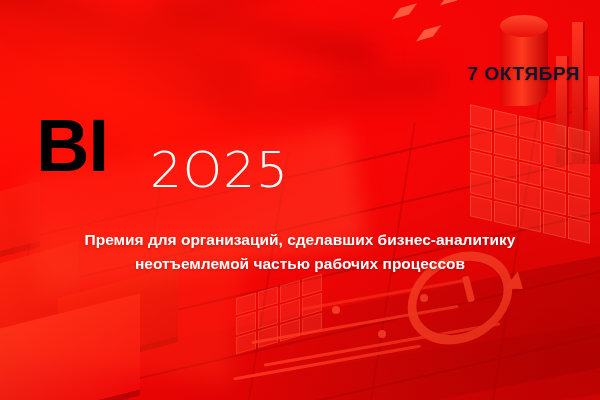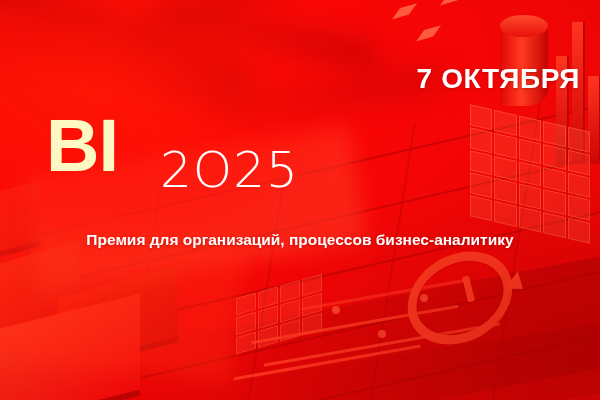--- a/index.html
+++ b/index.html
@@ -106,39 +106,39 @@
       radial-gradient(90% 80% at 95% 90%, rgba(150,0,0,.35), rgba(255,0,0,0) 60%);
   }
   .vignette{
     position:absolute;inset:0;
     background:radial-gradient(110% 110% at 50% 45%, rgba(255,0,0,0) 55%, rgba(150,0,0,.30) 100%);
   }
 
   
   .date{
     position:absolute;top:63px;right:20px;
-    color:#ffffff;
-    font-size:28px;font-weight:bold;
+    color:#0f172a;
+    font-size:19px;font-weight:bold;
     letter-spacing:.6px;
     text-transform:uppercase;
     white-space:nowrap;
     text-shadow:0 1px 3px rgba(120,0,0,.35);
   }
 
   .title-row{
     position:absolute;left:36px;top:112px;right:18px;
     display:flex;align-items:baseline;
   }
   .logo{
     font-size:74px;line-height:.92;font-weight:bold;
     letter-spacing:-1px;
     white-space:nowrap;
     display:flex;align-items:baseline;
   }
-  .logo .bi{color:#fef9c3;margin-left:10px;}
+  .logo .bi{color:#000000;}
   .logo .sp{display:inline-block;width:18px;}
   .logo .award{
     background-image:linear-gradient(100deg,
         rgba(255,255,255,.55) 0%,
         rgba(255,255,255,.95) 22%,
         rgba(255,255,255,.60) 44%,
         rgba(255,255,255,.98) 62%,
         rgba(255,255,255,.42) 92%);
     -webkit-background-clip:text;background-clip:text;
     color:transparent;-webkit-text-fill-color:transparent;
@@ -291,16 +291,17 @@
 
   <div class="title-row">
     <div class="logo">
       <span class="bi">BI</span>
       <span class="sp"></span>
     </div>
     <div class="year">2O25</div>
   </div>
 
   <div class="subtitle">
-    <span>Премия для организаций, процессов бизнес-аналитику</span>
+    <span>Премия для организаций, сделавших бизнес-аналитику</span>
+    <span class="l2">неотъемлемой частью рабочих процессов</span>
   </div>
 
 </div>
 
 </body></html>

